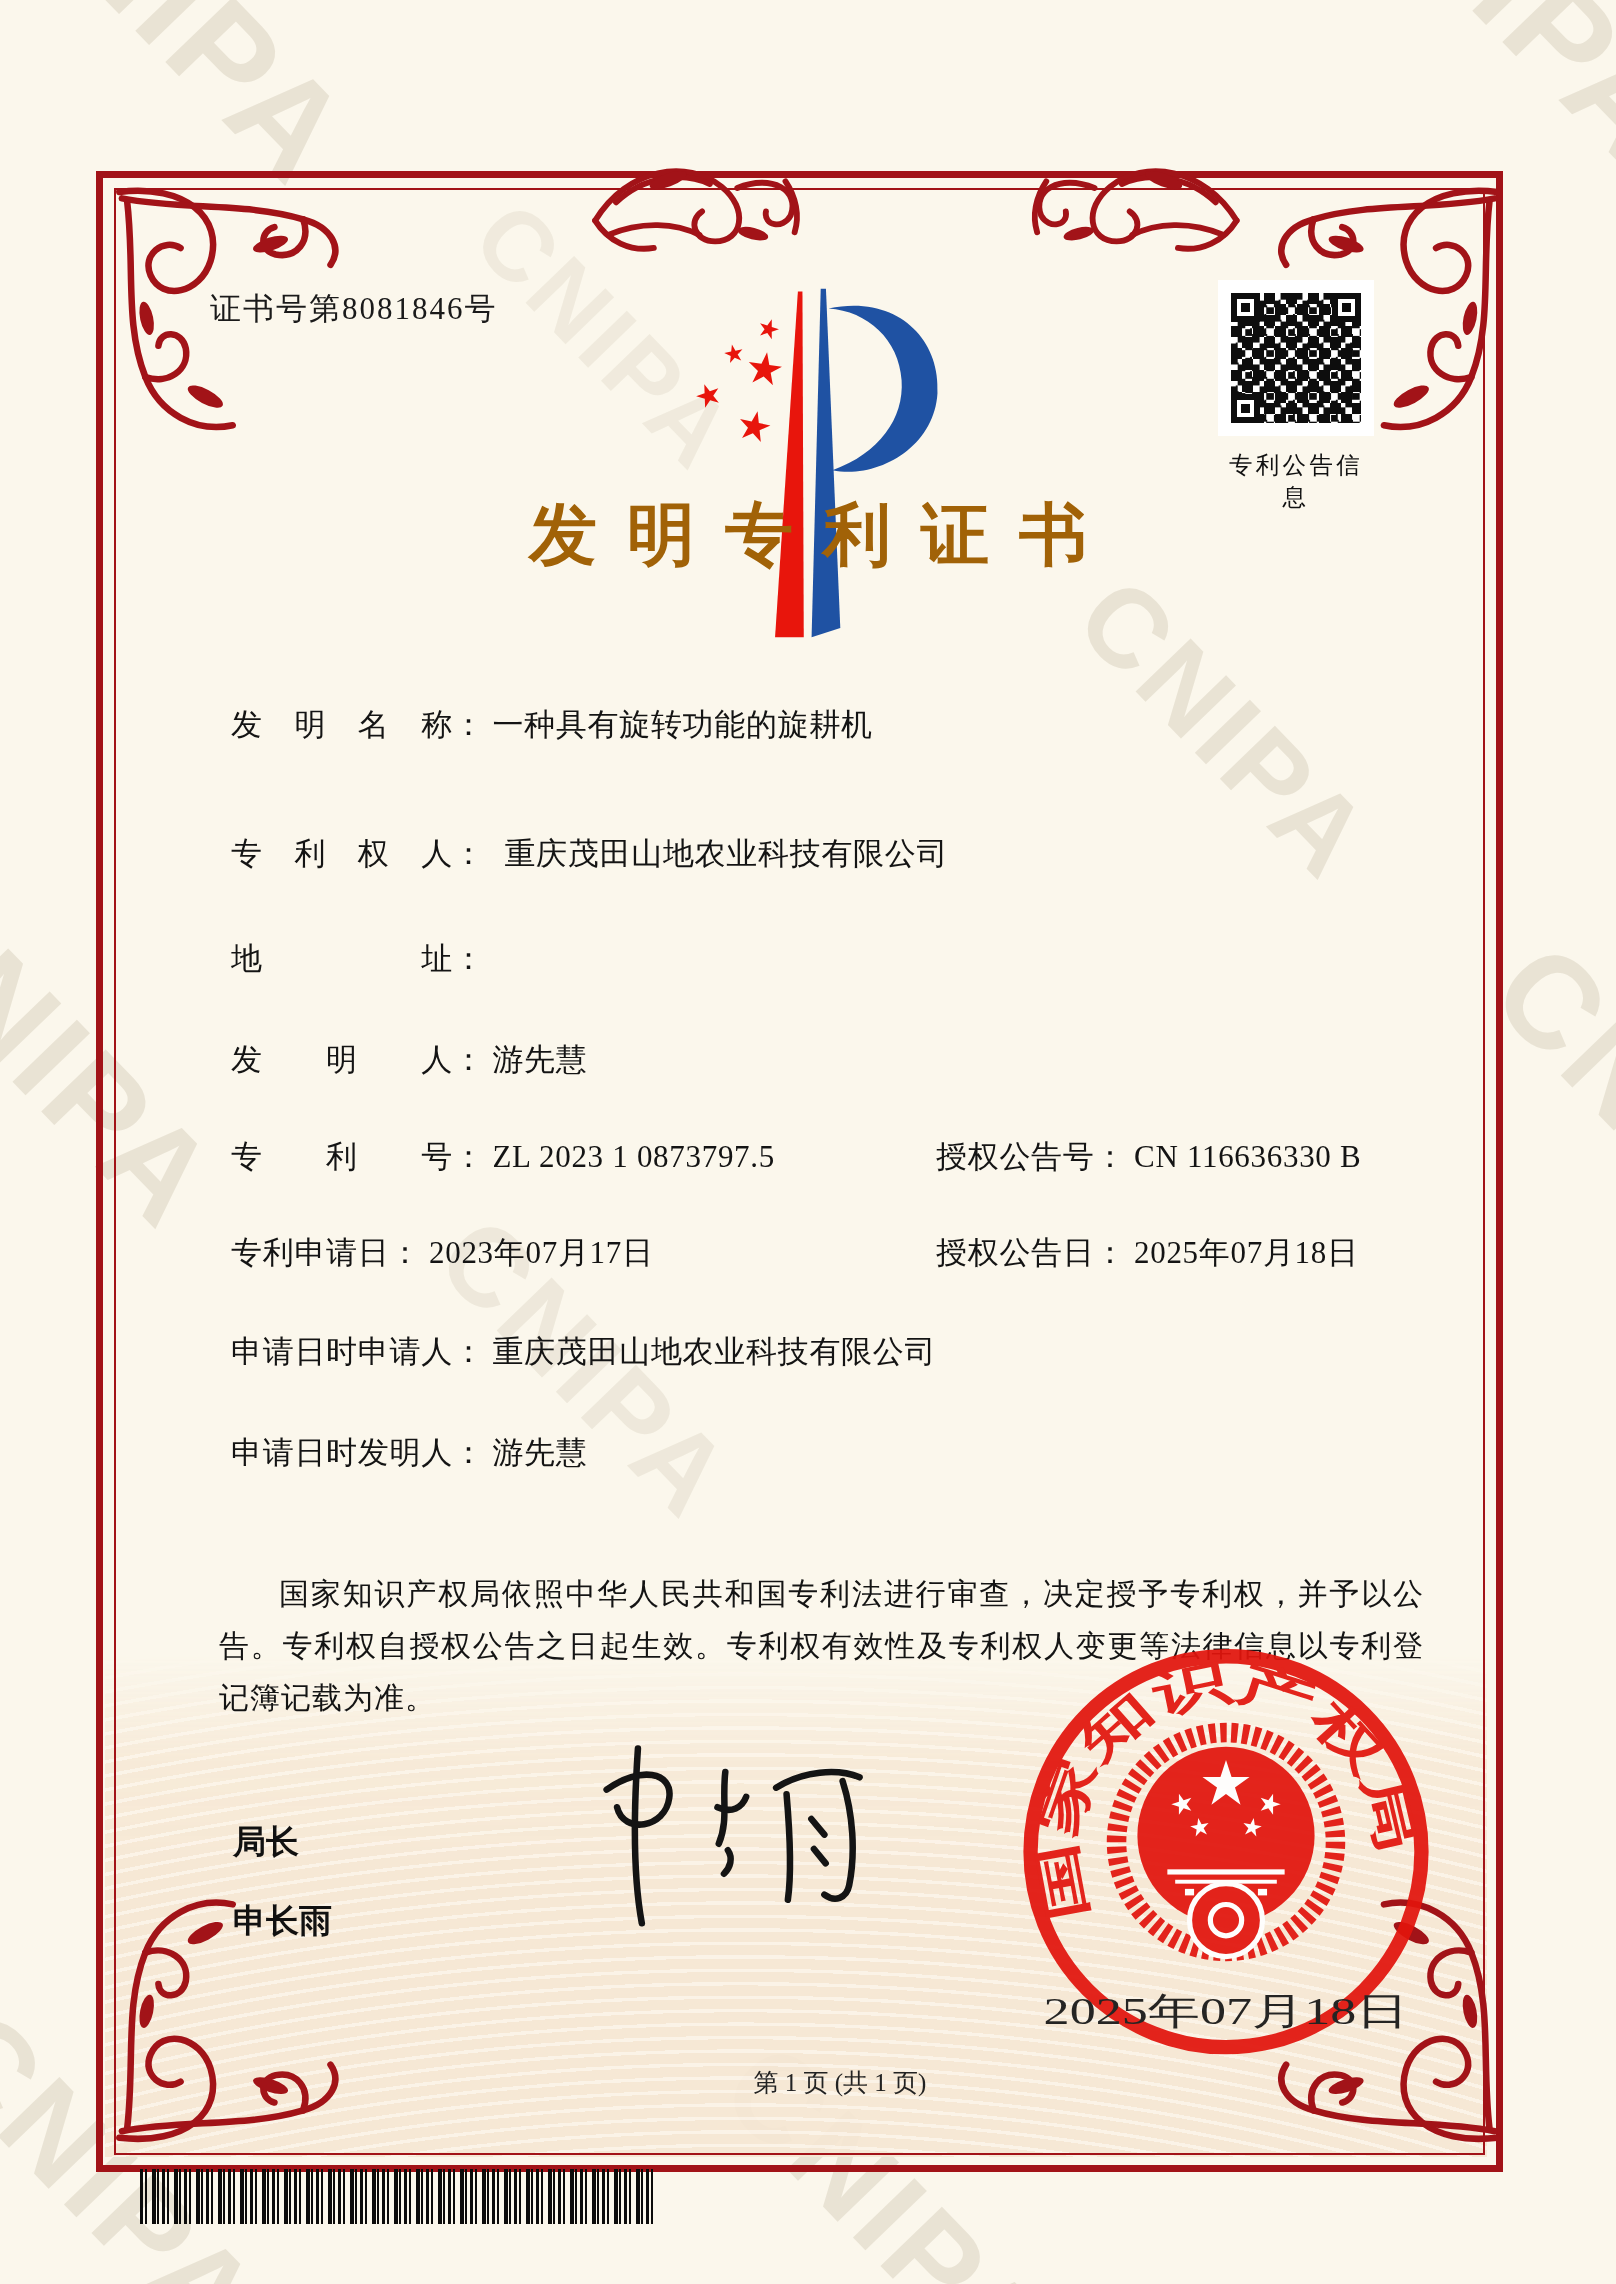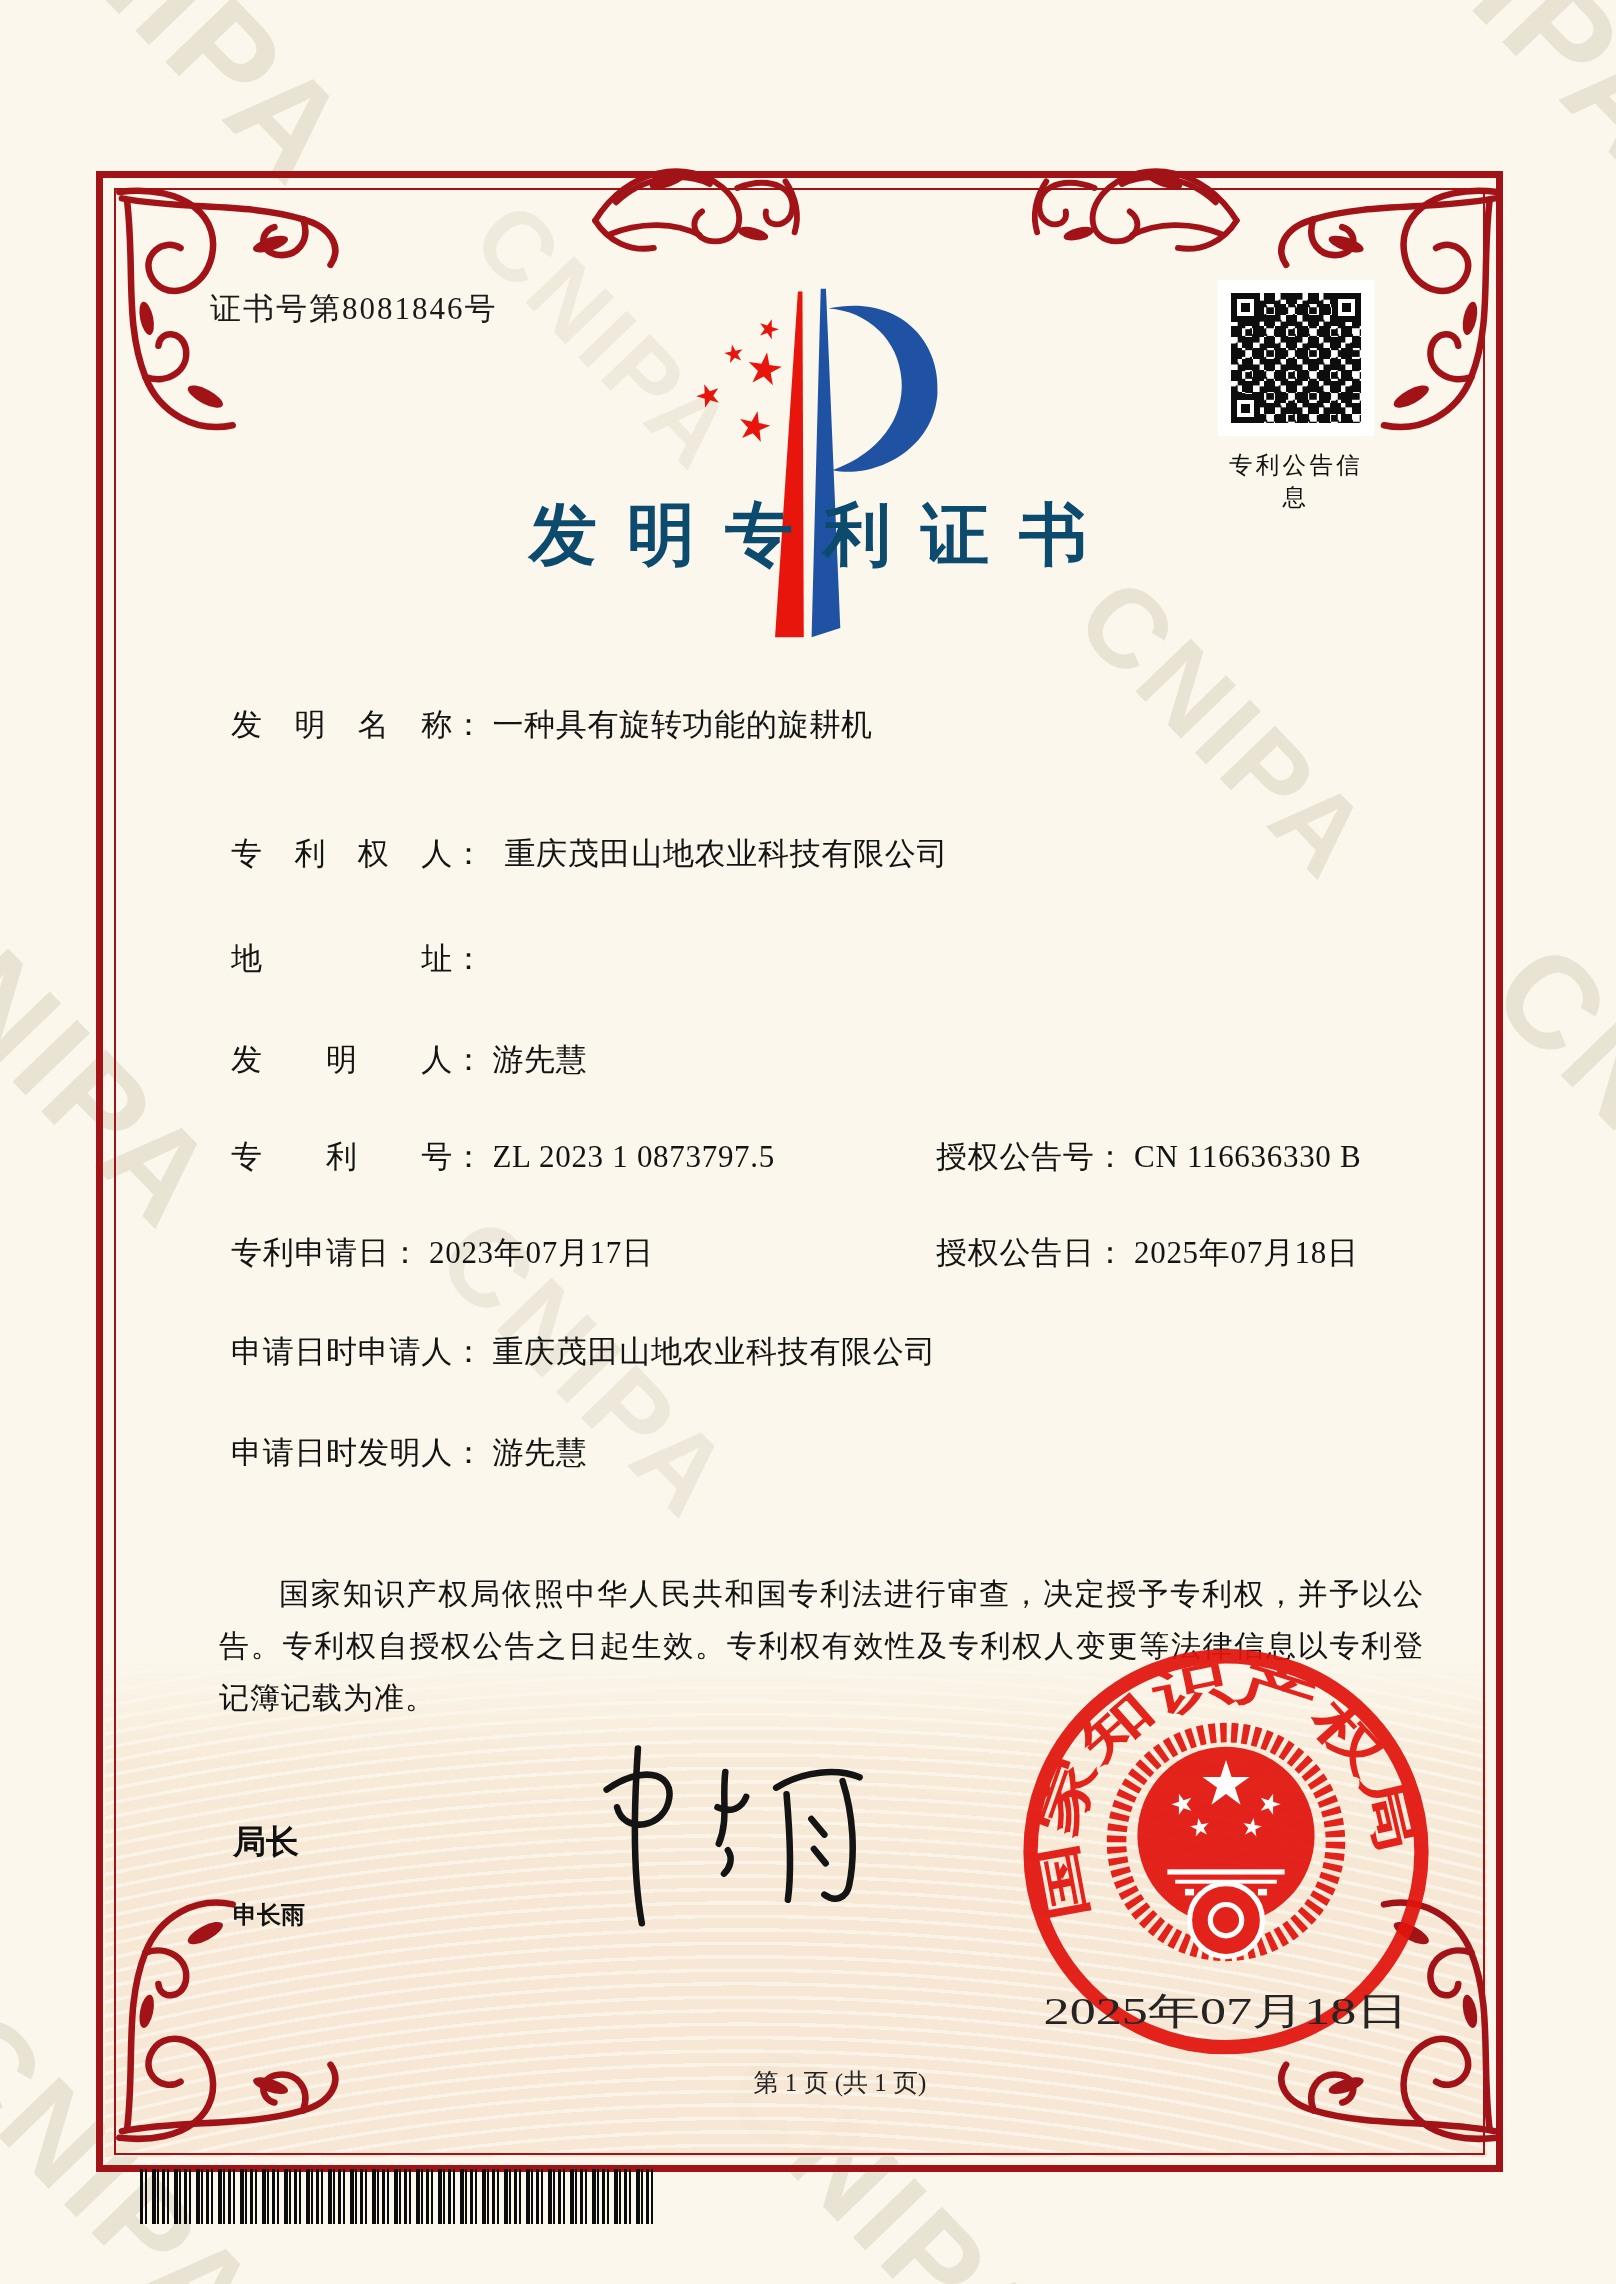--- a/index.html
+++ b/index.html
@@ -33,42 +33,42 @@
       repeating-conic-gradient(#0d0d0d 0 25%,transparent 0 50%),
       repeating-conic-gradient(#0d0d0d 0 25%,#fff 0 50%);
     background-size:22px 22px,14.3px 14.3px;}
   .finder{position:absolute;width:29px;height:29px;background:#0d0d0d;}
   .finder::after{content:"";position:absolute;left:5.9px;top:5.9px;width:17px;height:17px;background:#fff;}
   .finder::before{content:"";position:absolute;left:9.8px;top:9.8px;width:9px;height:9px;background:#0d0d0d;z-index:1;}
   .f-tl{left:0;top:0}.f-tr{right:0;top:0}.f-bl{left:0;bottom:0}
   .qr-label{position:absolute;left:1218px;top:449px;width:156px;text-align:center;font-size:23.5px;letter-spacing:3.3px;color:#111;z-index:5;font-family:"Liberation Serif",serif;}
 
   .title{position:absolute;left:0;top:490px;width:1616px;text-align:center;font-size:68px;font-weight:700;
-         color:#0c4a6e;letter-spacing:30px;text-indent:30px;z-index:5;margin:0;}
+         color:#a16207;letter-spacing:30px;text-indent:30px;z-index:5;margin:0;}
 
   .row{position:absolute;display:flex;align-items:baseline;font-size:31px;color:#141414;z-index:5;white-space:nowrap;}
   .row .lbl{white-space:pre;letter-spacing:0.7px;}
   .row .val{margin-left:7.8px;letter-spacing:0.7px;}
   .r-name{left:231px;top:704px;}
   .r-patentee{left:231px;top:833px;gap:12px;}
   .r-addr{left:231px;top:938px;}
   .r-inventor{left:231px;top:1039px;}
   .r-patno{left:231px;top:1136px;}
   .r-grantno{left:936px;top:1136px;}
   .r-appdate{left:231px;top:1232px;}
   .r-grantdate{left:936px;top:1232px;}
   .r-applicant{left:231px;top:1331px;}
   .r-inventor2{left:231px;top:1432px;}
 
   .body-par{position:absolute;left:215px;top:1564px;width:1205px;font-size:30px;line-height:52px;
             color:#141414;text-align:justify;text-indent:2em;letter-spacing:1px;z-index:5;margin:4px;}
 
   .director{position:absolute;left:233px;top:1820px;font-size:33px;font-weight:600;color:#111;z-index:6;
             font-family:"Liberation Sans","DejaVu Sans",sans-serif;}
-  .director2{position:absolute;left:233px;top:1899px;font-size:24px;font-weight:600;color:#111;z-index:6;
+  .director2{position:absolute;left:233px;top:1899px;font-size:33px;font-weight:600;color:#111;z-index:6;
             font-family:"Liberation Sans","DejaVu Sans",sans-serif;}
 
   .sig{position:absolute;left:561px;top:1708px;z-index:6;}
   .seal{position:absolute;left:1014px;top:1640px;z-index:7;}
 
   .footer-page{position:absolute;left:0;top:2066px;width:1616px;text-align:center;font-size:25px;color:#222;z-index:6;padding-left:32px;}
 
   .barcode{position:absolute;left:140px;top:2169px;width:516px;height:55px;z-index:5;
     background:repeating-linear-gradient(90deg,#0b0b0b 0 3.3px,transparent 3.3px 5.2px,#0b0b0b 5.2px 7.2px,
       transparent 7.2px 11.7px,#0b0b0b 11.7px 15.6px,transparent 15.6px 17px,#0b0b0b 17px 19px,transparent 19px 22px);}

